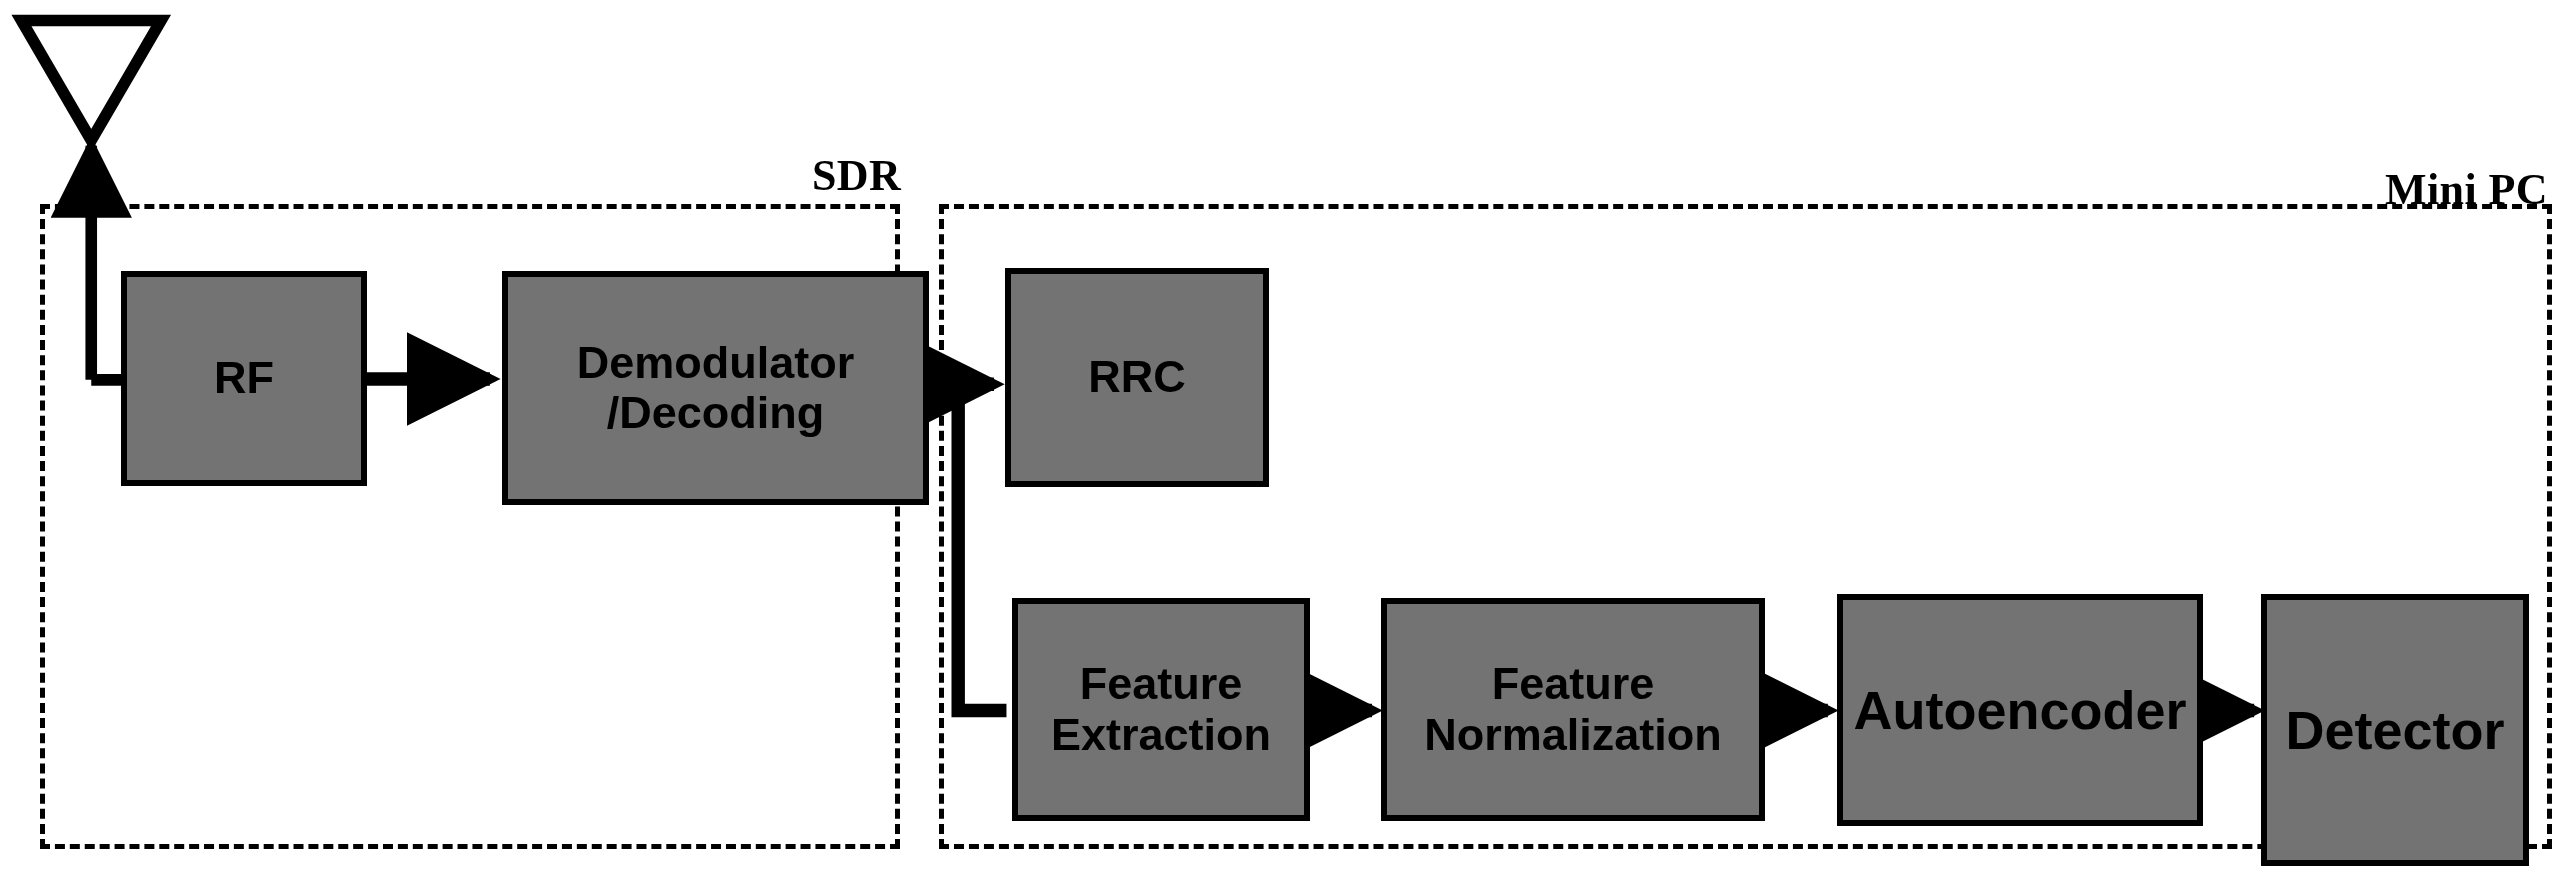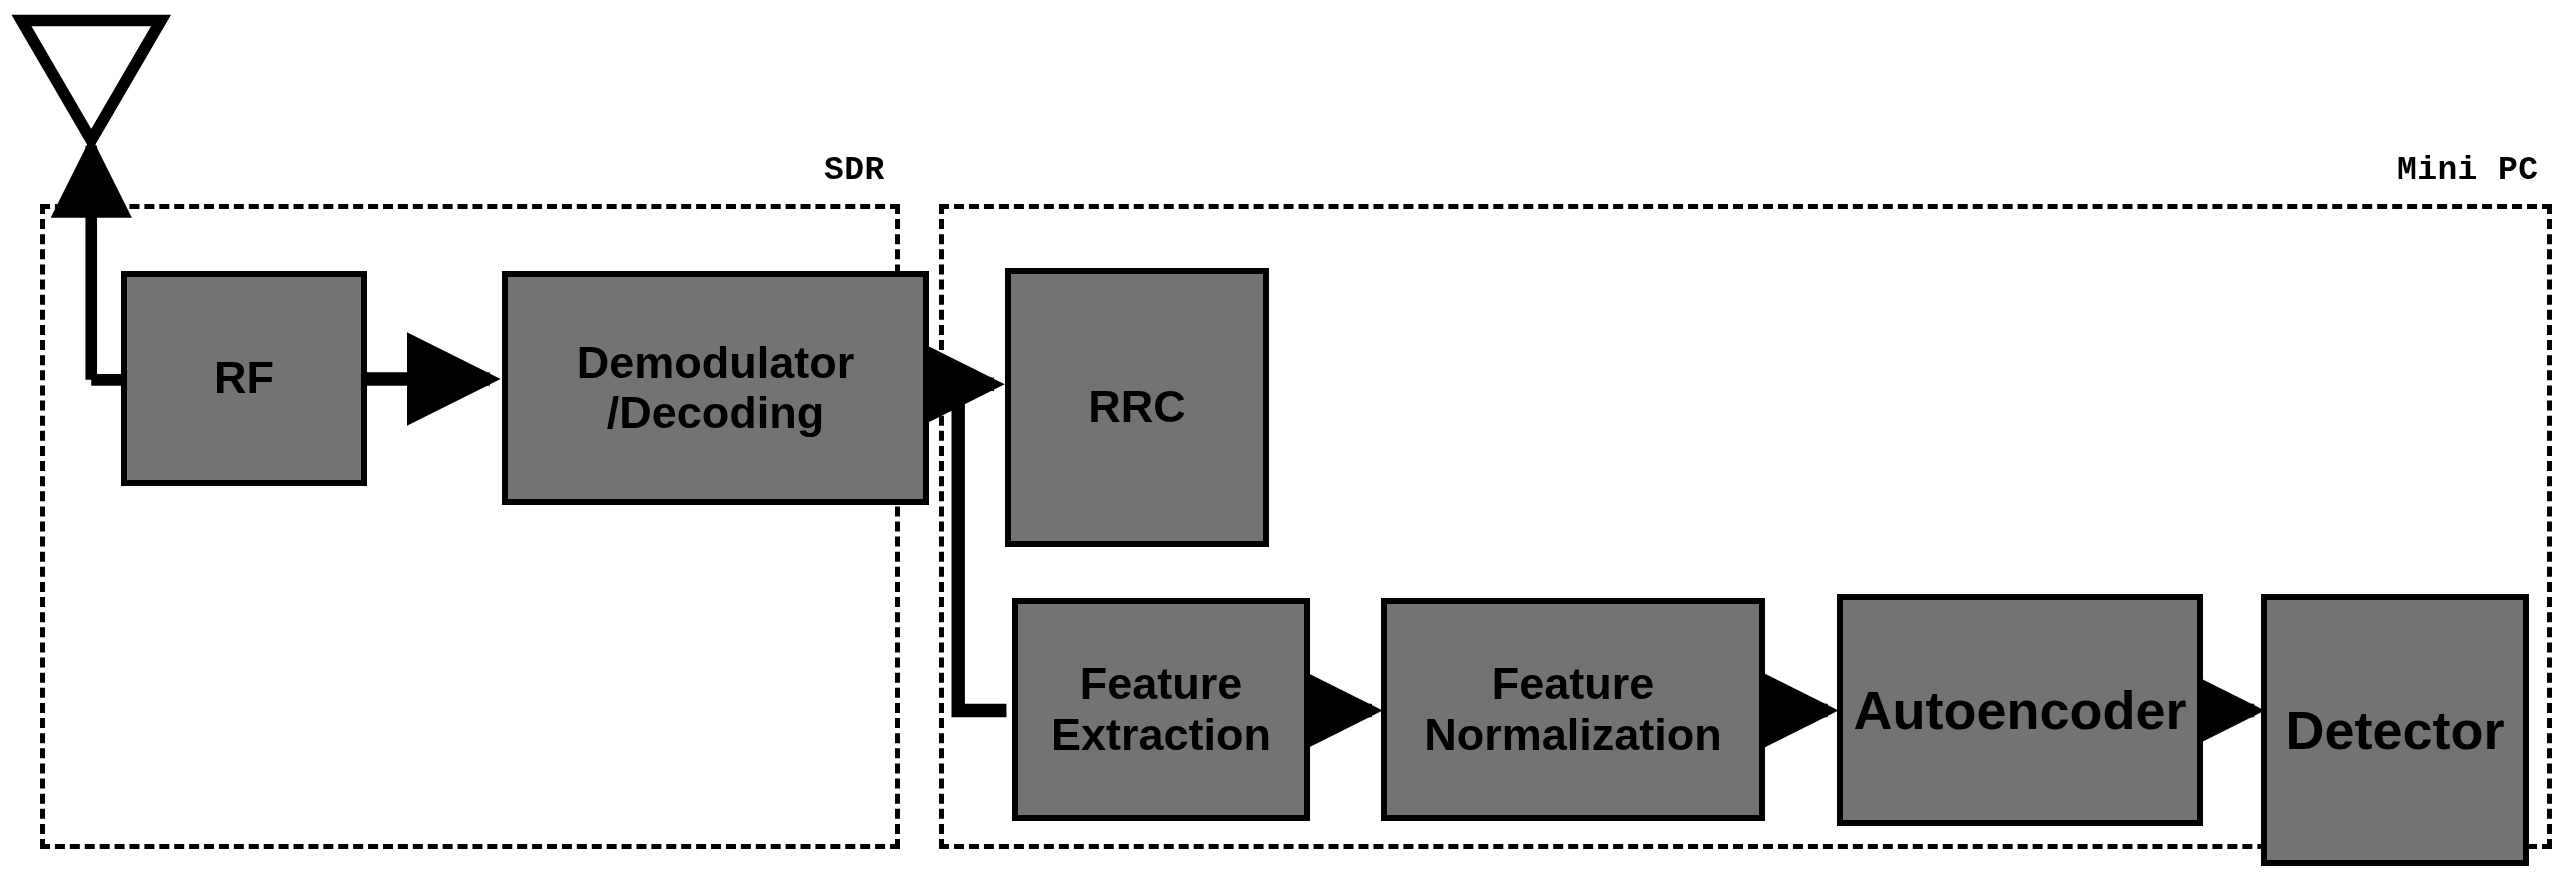--- a/index.html
+++ b/index.html
@@ -27,28 +27,27 @@
   }
   
   .group-box {
     position: absolute;
     border: 5.4px dashed #000000;
     box-sizing: border-box;
     background: transparent;
   }
   .group-label {
     position: absolute;
-    font-family: Liberation Mono, monospace;
+    font-family: Liberation Serif, serif;
     font-weight: bold;
-    font-size: 33px;
+    font-size: 44px;
     line-height: 1;
     color: #000000;
     white-space: nowrap;
     letter-spacing: 0.4px;
-    margin-left: 12px;
   }
   
   .block {
     position: absolute;
     box-sizing: border-box;
     border: 6.3px solid #000000;
     background: #737373;
     display: flex;
     align-items: center;
     justify-content: center;
@@ -113,32 +112,32 @@
 
     <g>
       <path d="M2465,795 L2522,795" fill="none" stroke="#000000" stroke-width="15" marker-end="url(#arrowhead)"></path>
     </g>
   </svg>
 
   <div class="group-box" style="left:40px; top:204px; width:860px; height:645px;"></div>
   <div class="group-label" style="left:812px; top:154px;">SDR</div>
 
   <div class="group-box" style="left:939px; top:204px; width:1613px; height:645px;"></div>
-  <div class="group-label" style="left:2385px; top:154px;">Mini PC</div>
+  <div class="group-label" style="left:2385px; top:168px;">Mini PC</div>
 
   <div class="block" style="left:121px; top:271px; width:246px; height:215px;">
     <span class="block-label">RF</span>
   </div>
 
   <div class="block" style="left:502px; top:271px; width:427px; height:234px;">
     <span class="block-label">Demodulator
 /Decoding</span>
   </div>
 
-  <div class="block" style="left:1005px; top:268px; width:264px; height:279px;">
+  <div class="block" style="left:1005px; top:268px; width:264px; height:219px;">
     <span class="block-label">RRC</span>
   </div>
 
   <div class="block" style="left:1012px; top:598px; width:298px; height:223px;">
     <span class="block-label">Feature
 Extraction</span>
   </div>
 
   <div class="block" style="left:1381px; top:598px; width:384px; height:223px;">
     <span class="block-label">Feature

